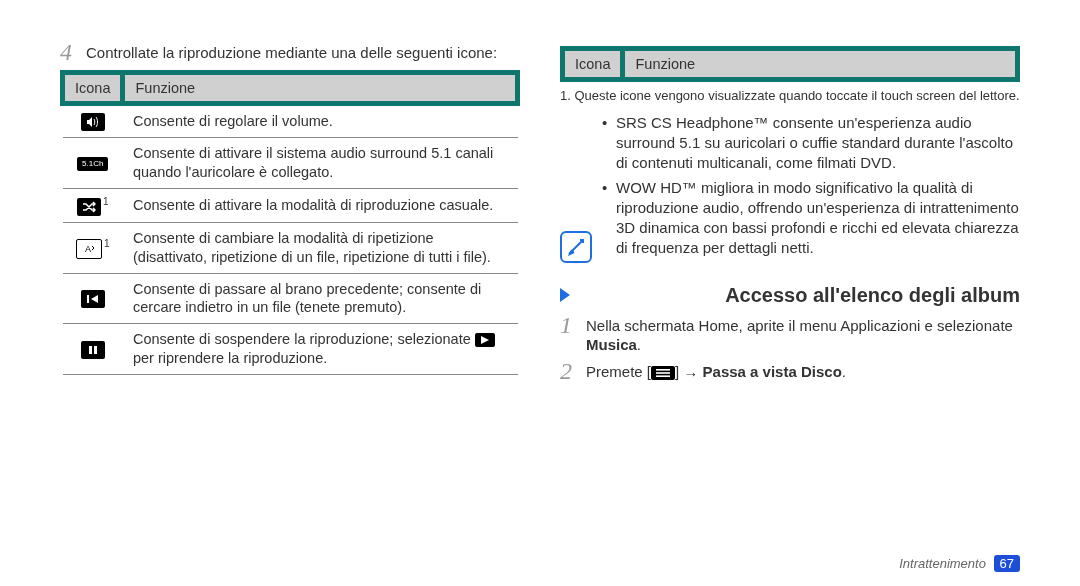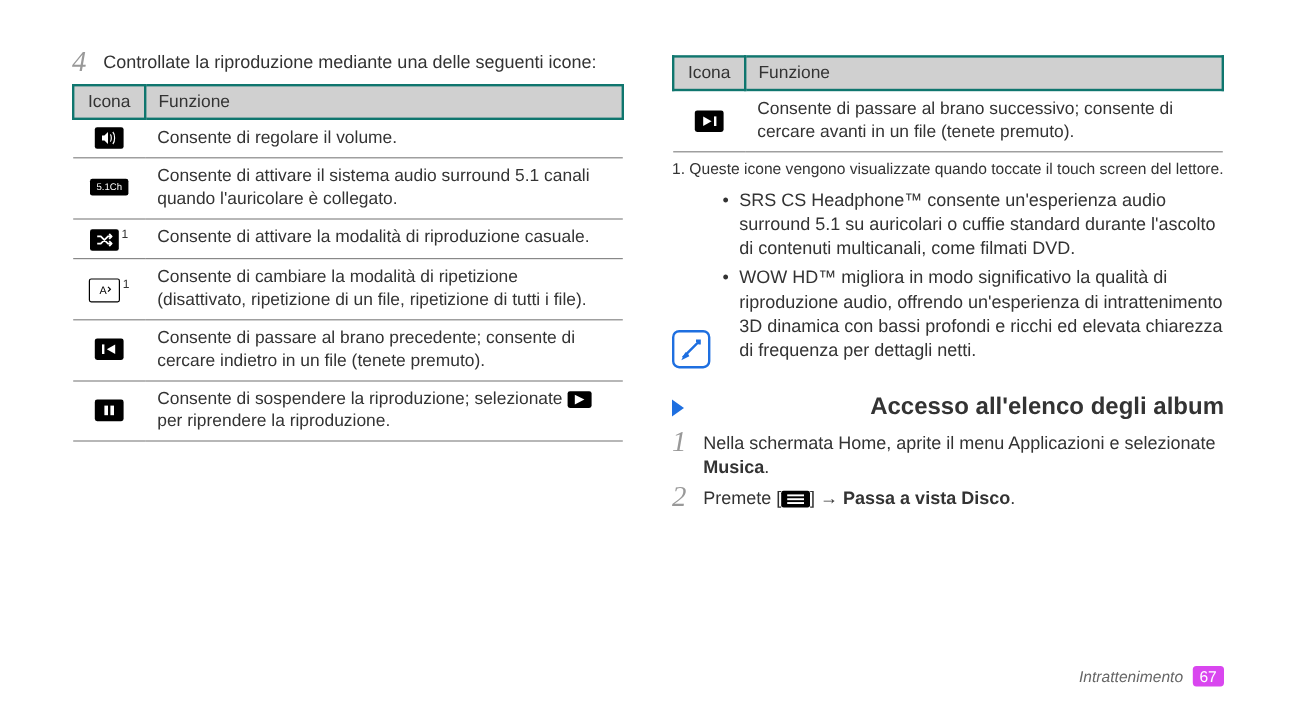--- a/index.html
+++ b/index.html
@@ -43,21 +43,21 @@
   width: 100%;
   border-collapse: collapse;
   margin-top: 6px;
   font-size: 14.5px;
 }
 table.icons th {
   background: #d0d0d0;
   font-weight: normal;
   text-align: left;
   padding: 5px 10px;
-  border: 2px solid #0f766e;
+  border: 5px solid #0f766e;
 }
 table.icons td {
   border-bottom: 1px solid #888;
   border-left: none;
   border-right: none;
   padding: 6px 10px;
   vertical-align: middle;
   line-height: 1.3;
 }
 table.icons th:first-child,
@@ -160,21 +160,21 @@
 .inline-icon svg { display: block; width: 12px; height: 10px; }
 .inline-icon.menu svg { width: 16px; height: 10px; }
 .footer {
   position: absolute;
   bottom: 14px;
   right: 60px;
   font-size: 13px;
 }
 .footer .pg {
   display: inline-block;
-  background: #d946ef;
+  background: #1d4ed8;
   color: #fff;
   padding: 1px 6px;
   border-radius: 3px;
   margin-left: 4px;
 }
 .footer .sect {
   font-style: italic;
   color: #666;
 }
 </style>
@@ -263,31 +263,20 @@
     </tbody>
       </table>
   </div>
 
   <div class="col">
     <table class="icons">
       <tbody>
           <tr>
         <th>Icona</th>
         <th>Funzione</th>
-      </tr>
-      <tr>
-        <td>
-          <span class="icon-box">
-            <svg viewBox="0 0 14 12" fill="#fff">
-                  <path d="M2 2v8l7-4z"></path>
-                  <rect x="11" y="2" width="2" height="8"></rect>
-                </svg>
-          </span>
-        </td>
-        <td>Consente di passare al brano successivo; consente di cercare avanti in un file (tenete premuto).</td>
       </tr>
     </tbody>
       </table>
 
     <div class="footnote">1. Queste icone vengono visualizzate quando toccate il touch screen del lettore.</div>
 
     <div class="note-row">
       <div class="note-icon">
         <svg viewBox="0 0 20 20" fill="none" stroke="#1e6fe0" stroke-width="2">
             <path d="M3 17L17 3M14 3h3v3"></path>

